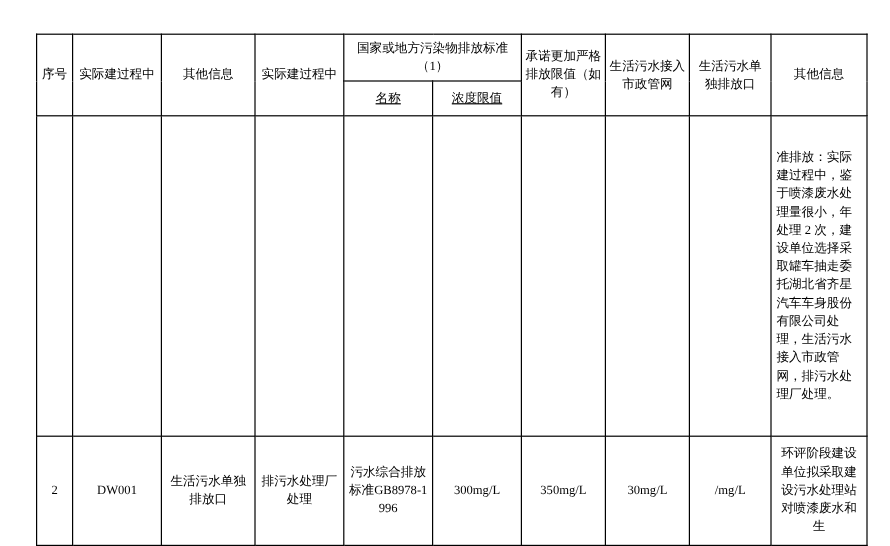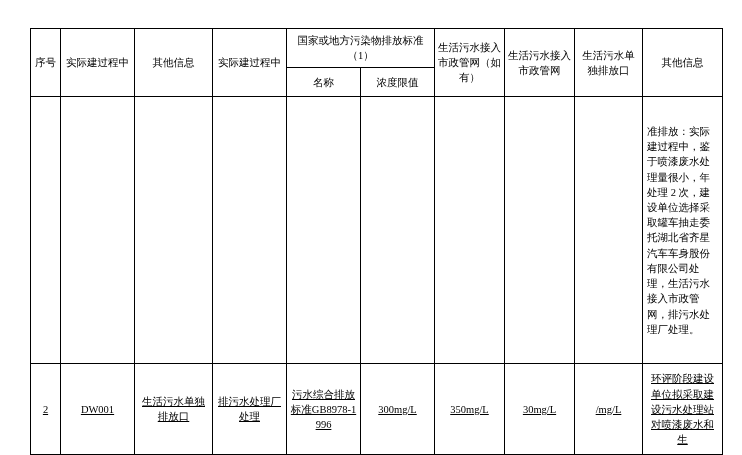--- a/index.html
+++ b/index.html
@@ -45,34 +45,33 @@
   .col-name    { width: 78px; }
   .col-type    { width: 74px; }
   .col-std-name{ width: 74px; }
   .col-std-val { width: 74px; }
   .col-agree   { width: 70px; }
   .col-eia     { width: 70px; }
   .col-promise { width: 68px; }
   .col-other   { width: 80px; }
 
   .hdr-row-1 th { height: 22px; }
-  .hdr-row-2 th { height: 20px; }
+  .hdr-row-2 th { height: 20px; text-decoration: underline; }
 
   .cell-top {
     vertical-align: top;
     text-align: center;
   }
   .tall-other {
     height: 258px;
     vertical-align: top;
     padding-top: 4px;
   }
   .row-data td {
     height: 82px;
-    text-decoration: underline;
   }
   .note-text {
     display: block;
     text-align: left;
     padding: 0 1px;
   }
 </style>
 </head>
 <body>
 
@@ -90,21 +89,21 @@
       <col class="col-promise">
       <col class="col-other">
     </colgroup>
     <thead>
       <tr class="hdr-row-1">
         <th rowspan="2">序号</th>
         <th rowspan="2">实际建过程中</th>
         <th rowspan="2">其他信息</th>
         <th rowspan="2">实际建过程中</th>
         <th colspan="2">国家或地方污染物排放标准（1）</th>
-        <th rowspan="2">生活污水接入市政管网（如有）</th>
+        <th rowspan="2">承诺更加严格排放限值（如有）</th>
         <th rowspan="2">生活污水接入市政管网</th>
         <th rowspan="2">生活污水单独排放口</th>
         <th rowspan="2">其他信息</th>
       </tr>
       <tr class="hdr-row-2">
         <th>名称</th>
         <th>浓度限值</th>
       </tr>
     </thead>
     <tbody>

